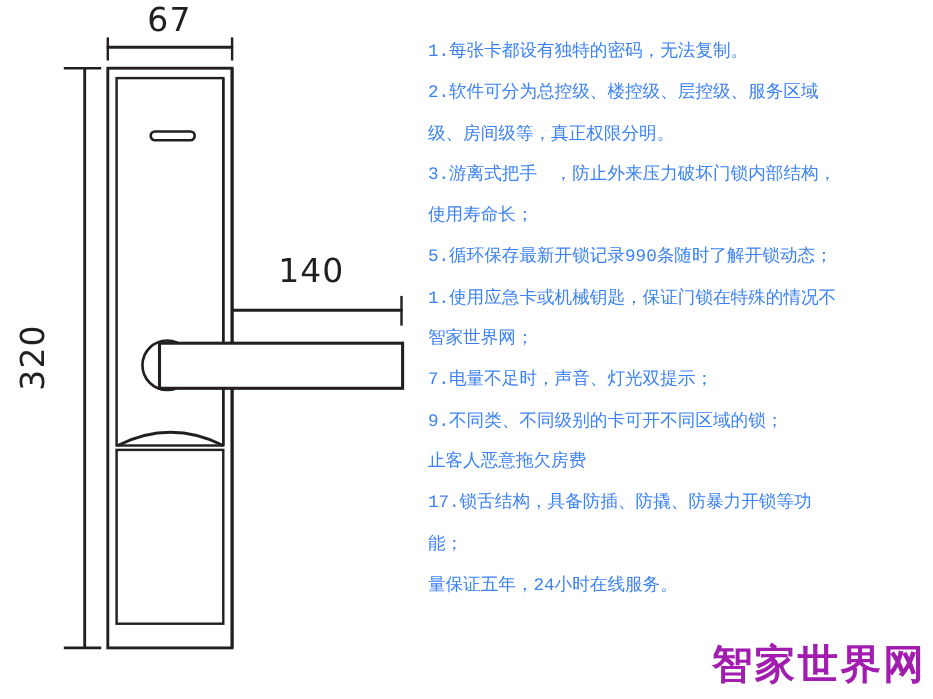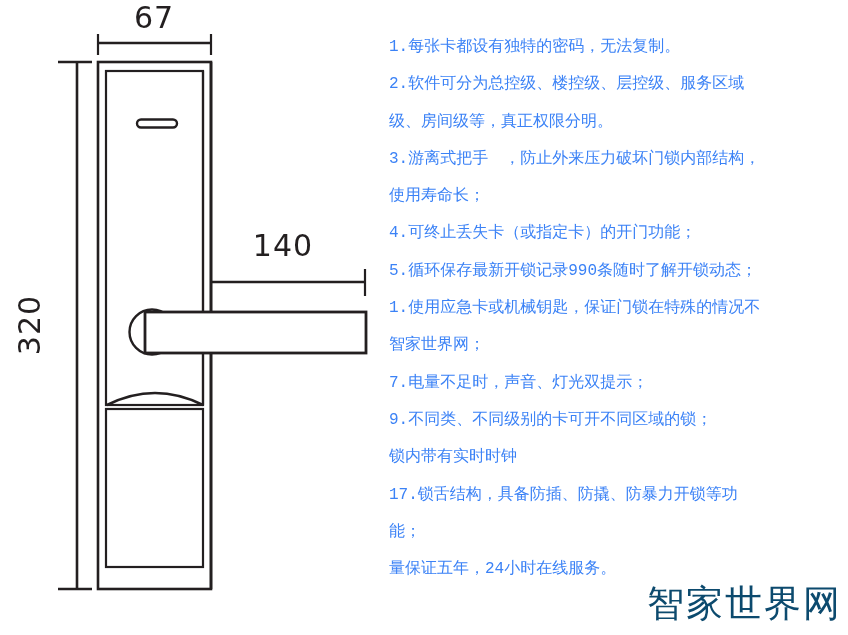--- a/index.html
+++ b/index.html
@@ -65,24 +65,24 @@
 
   
   #watermark {
     position: absolute;
     left: 647px;
     top: 580px;
     width: 190px;
     height: 48px;
     font-family: "DejaVu Sans", "Liberation Sans", sans-serif;
     font-size: 37px;
-    font-weight: normal;
+    font-weight: bold;
     line-height: 48px;
     letter-spacing: 2px;
-    color: #0c4a6e;
+    color: #a21caf;
     text-shadow: 0 0 1px rgba(0,0,0,0.045);
     white-space: pre;
     user-select: none;
   }
 </style>
 </head>
 <body>
 
 <div id="page">
 
@@ -140,27 +140,26 @@
 
     </svg>
   </div>
 
   <div id="spec-list">
     <div class="spec-line">1.每张卡都设有独特的密码，无法复制。</div>
     <div class="spec-line">2.软件可分为总控级、楼控级、层控级、服务区域</div>
     <div class="spec-line">级、房间级等，真正权限分明。</div>
     <div class="spec-line">3.游离式把手　，防止外来压力破坏门锁内部结构，</div>
     <div class="spec-line">使用寿命长；</div>
-    <div class="spec-line">4.可终止丢失卡（或指定卡）的开门功能；</div>
     <div class="spec-line">5.循环保存最新开锁记录990条随时了解开锁动态；</div>
     <div class="spec-line">1.使用应急卡或机械钥匙，保证门锁在特殊的情况不</div>
     <div class="spec-line">智家世界网；</div>
     <div class="spec-line">7.电量不足时，声音、灯光双提示；</div>
     <div class="spec-line">9.不同类、不同级别的卡可开不同区域的锁；</div>
-    <div class="spec-line">锁内带有实时时钟</div>
+    <div class="spec-line">止客人恶意拖欠房费</div>
     <div class="spec-line">17.锁舌结构，具备防插、防撬、防暴力开锁等功</div>
     <div class="spec-line">能；</div>
     <div class="spec-line">量保证五年，24小时在线服务。</div>
   </div>
 
   <div id="watermark">智家世界网</div>
 
 </div>
 
 </body></html>

